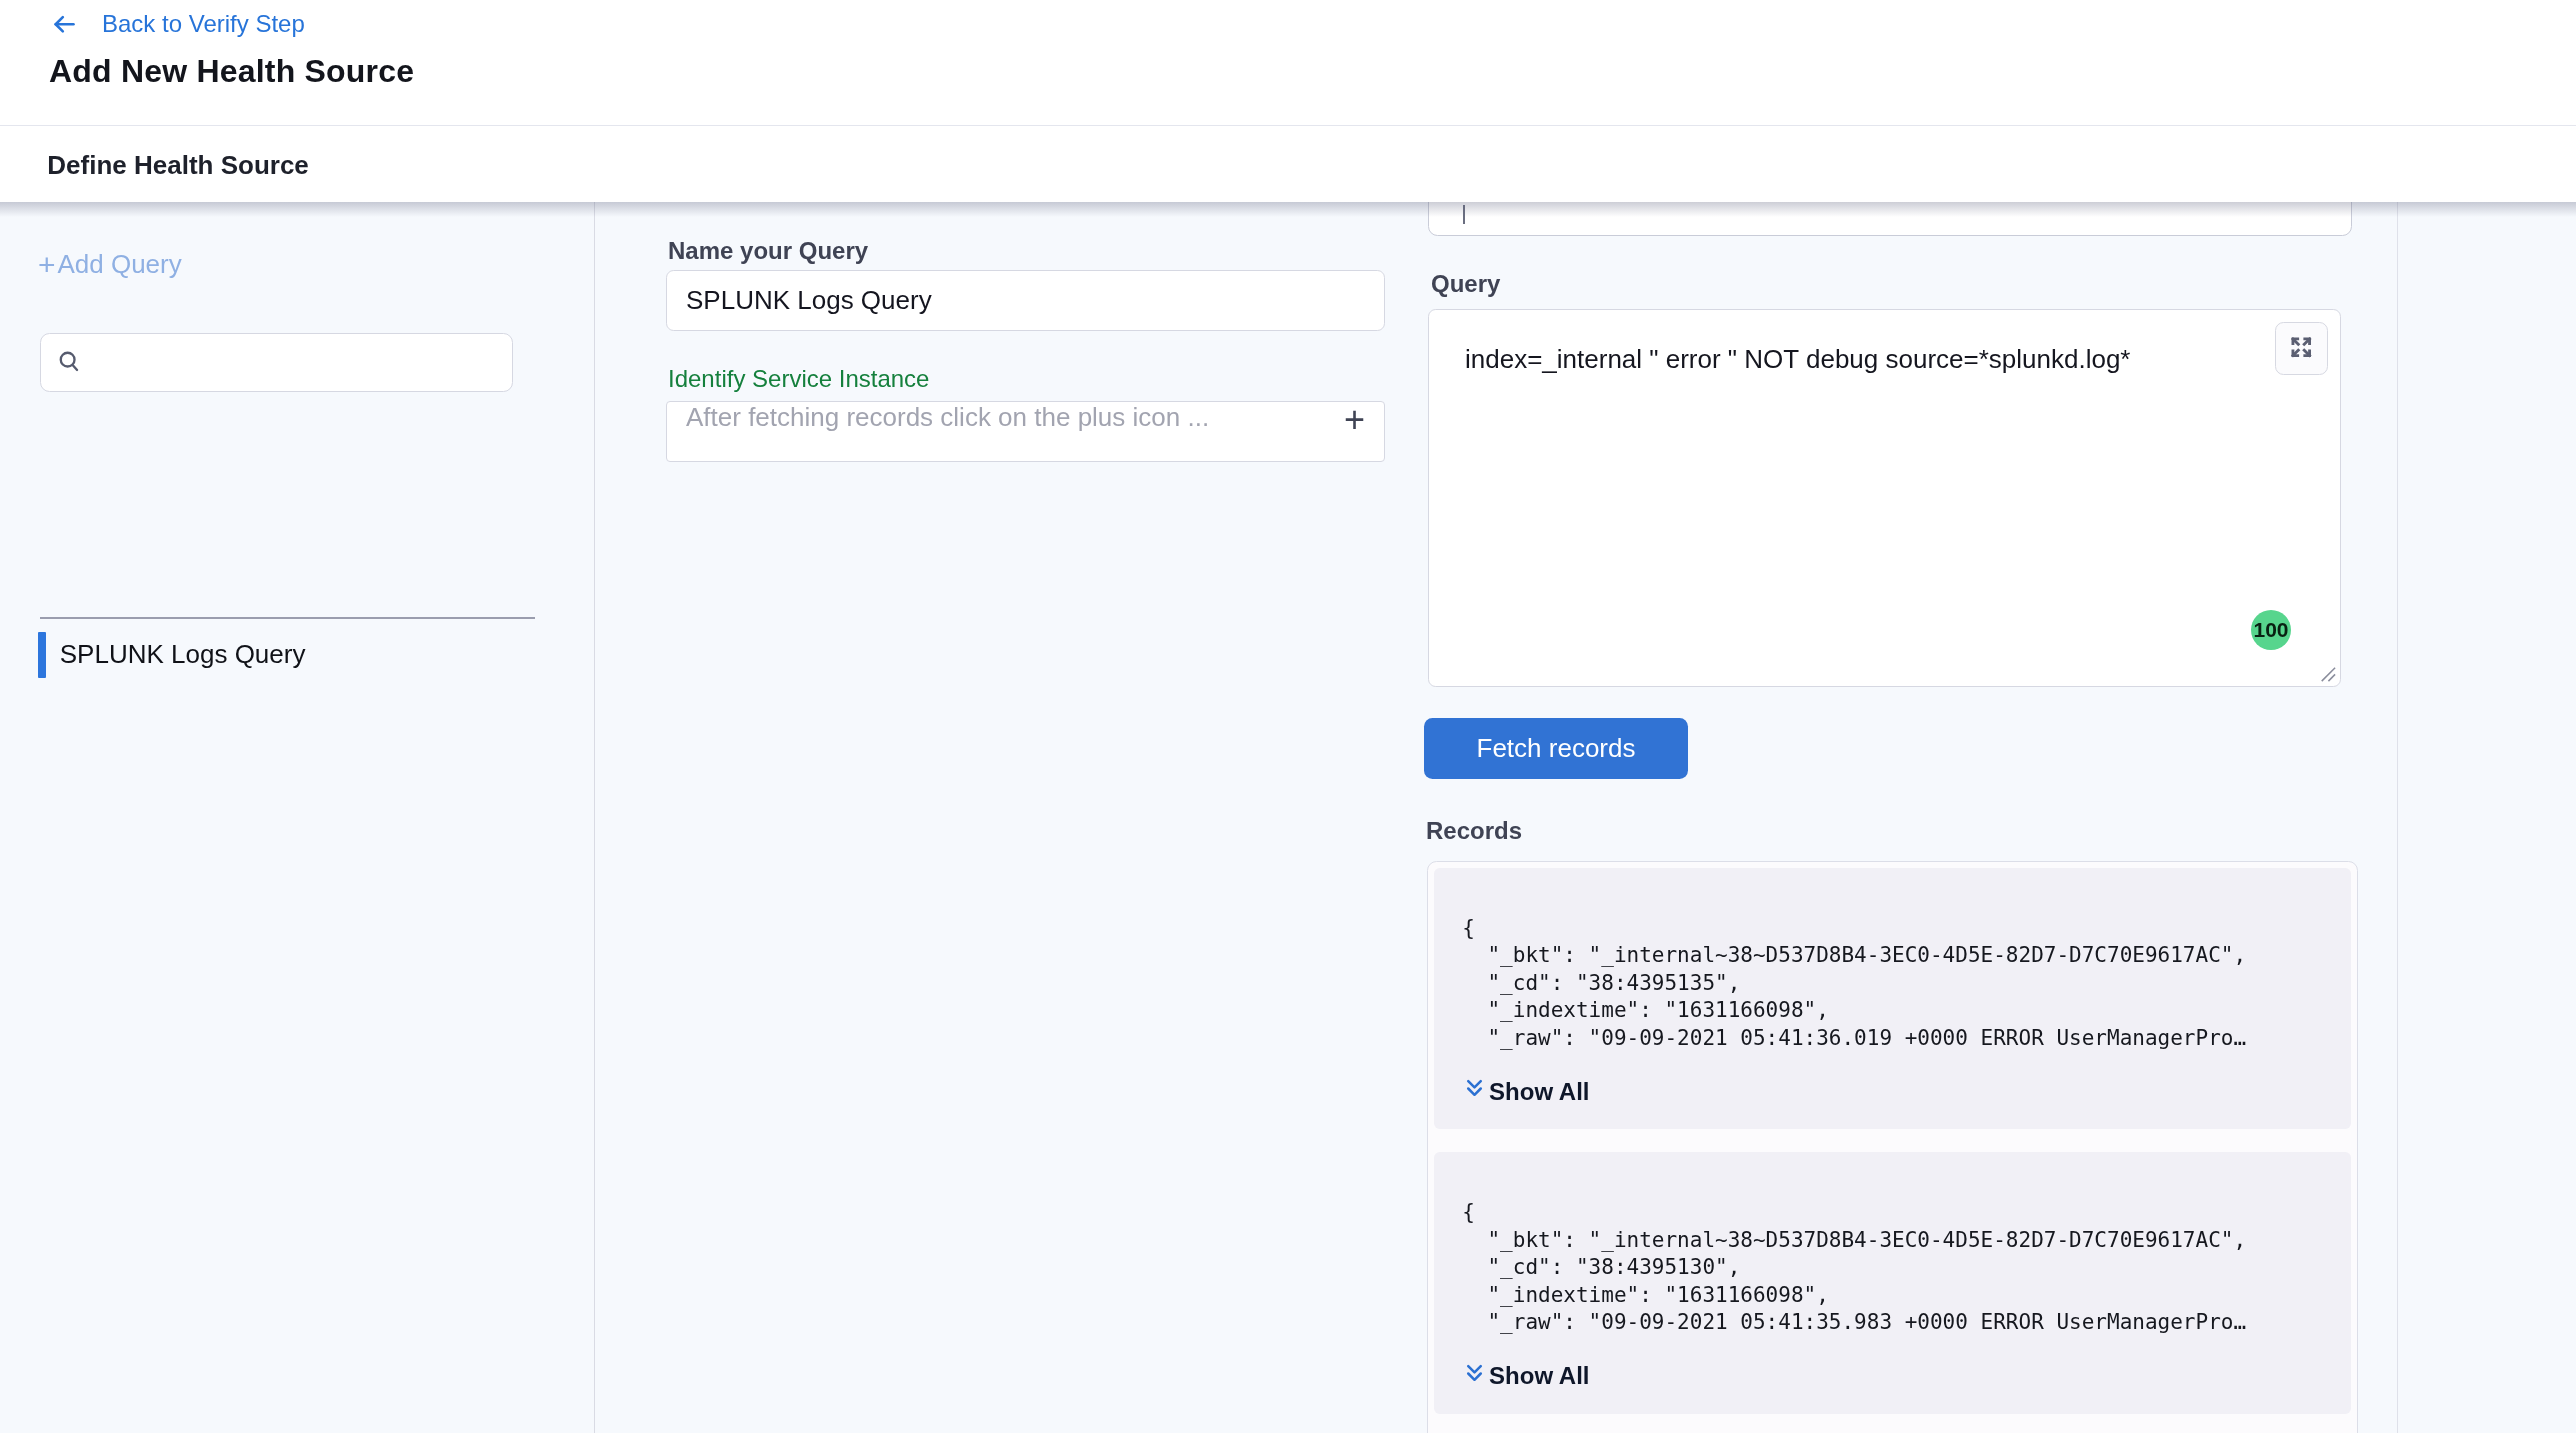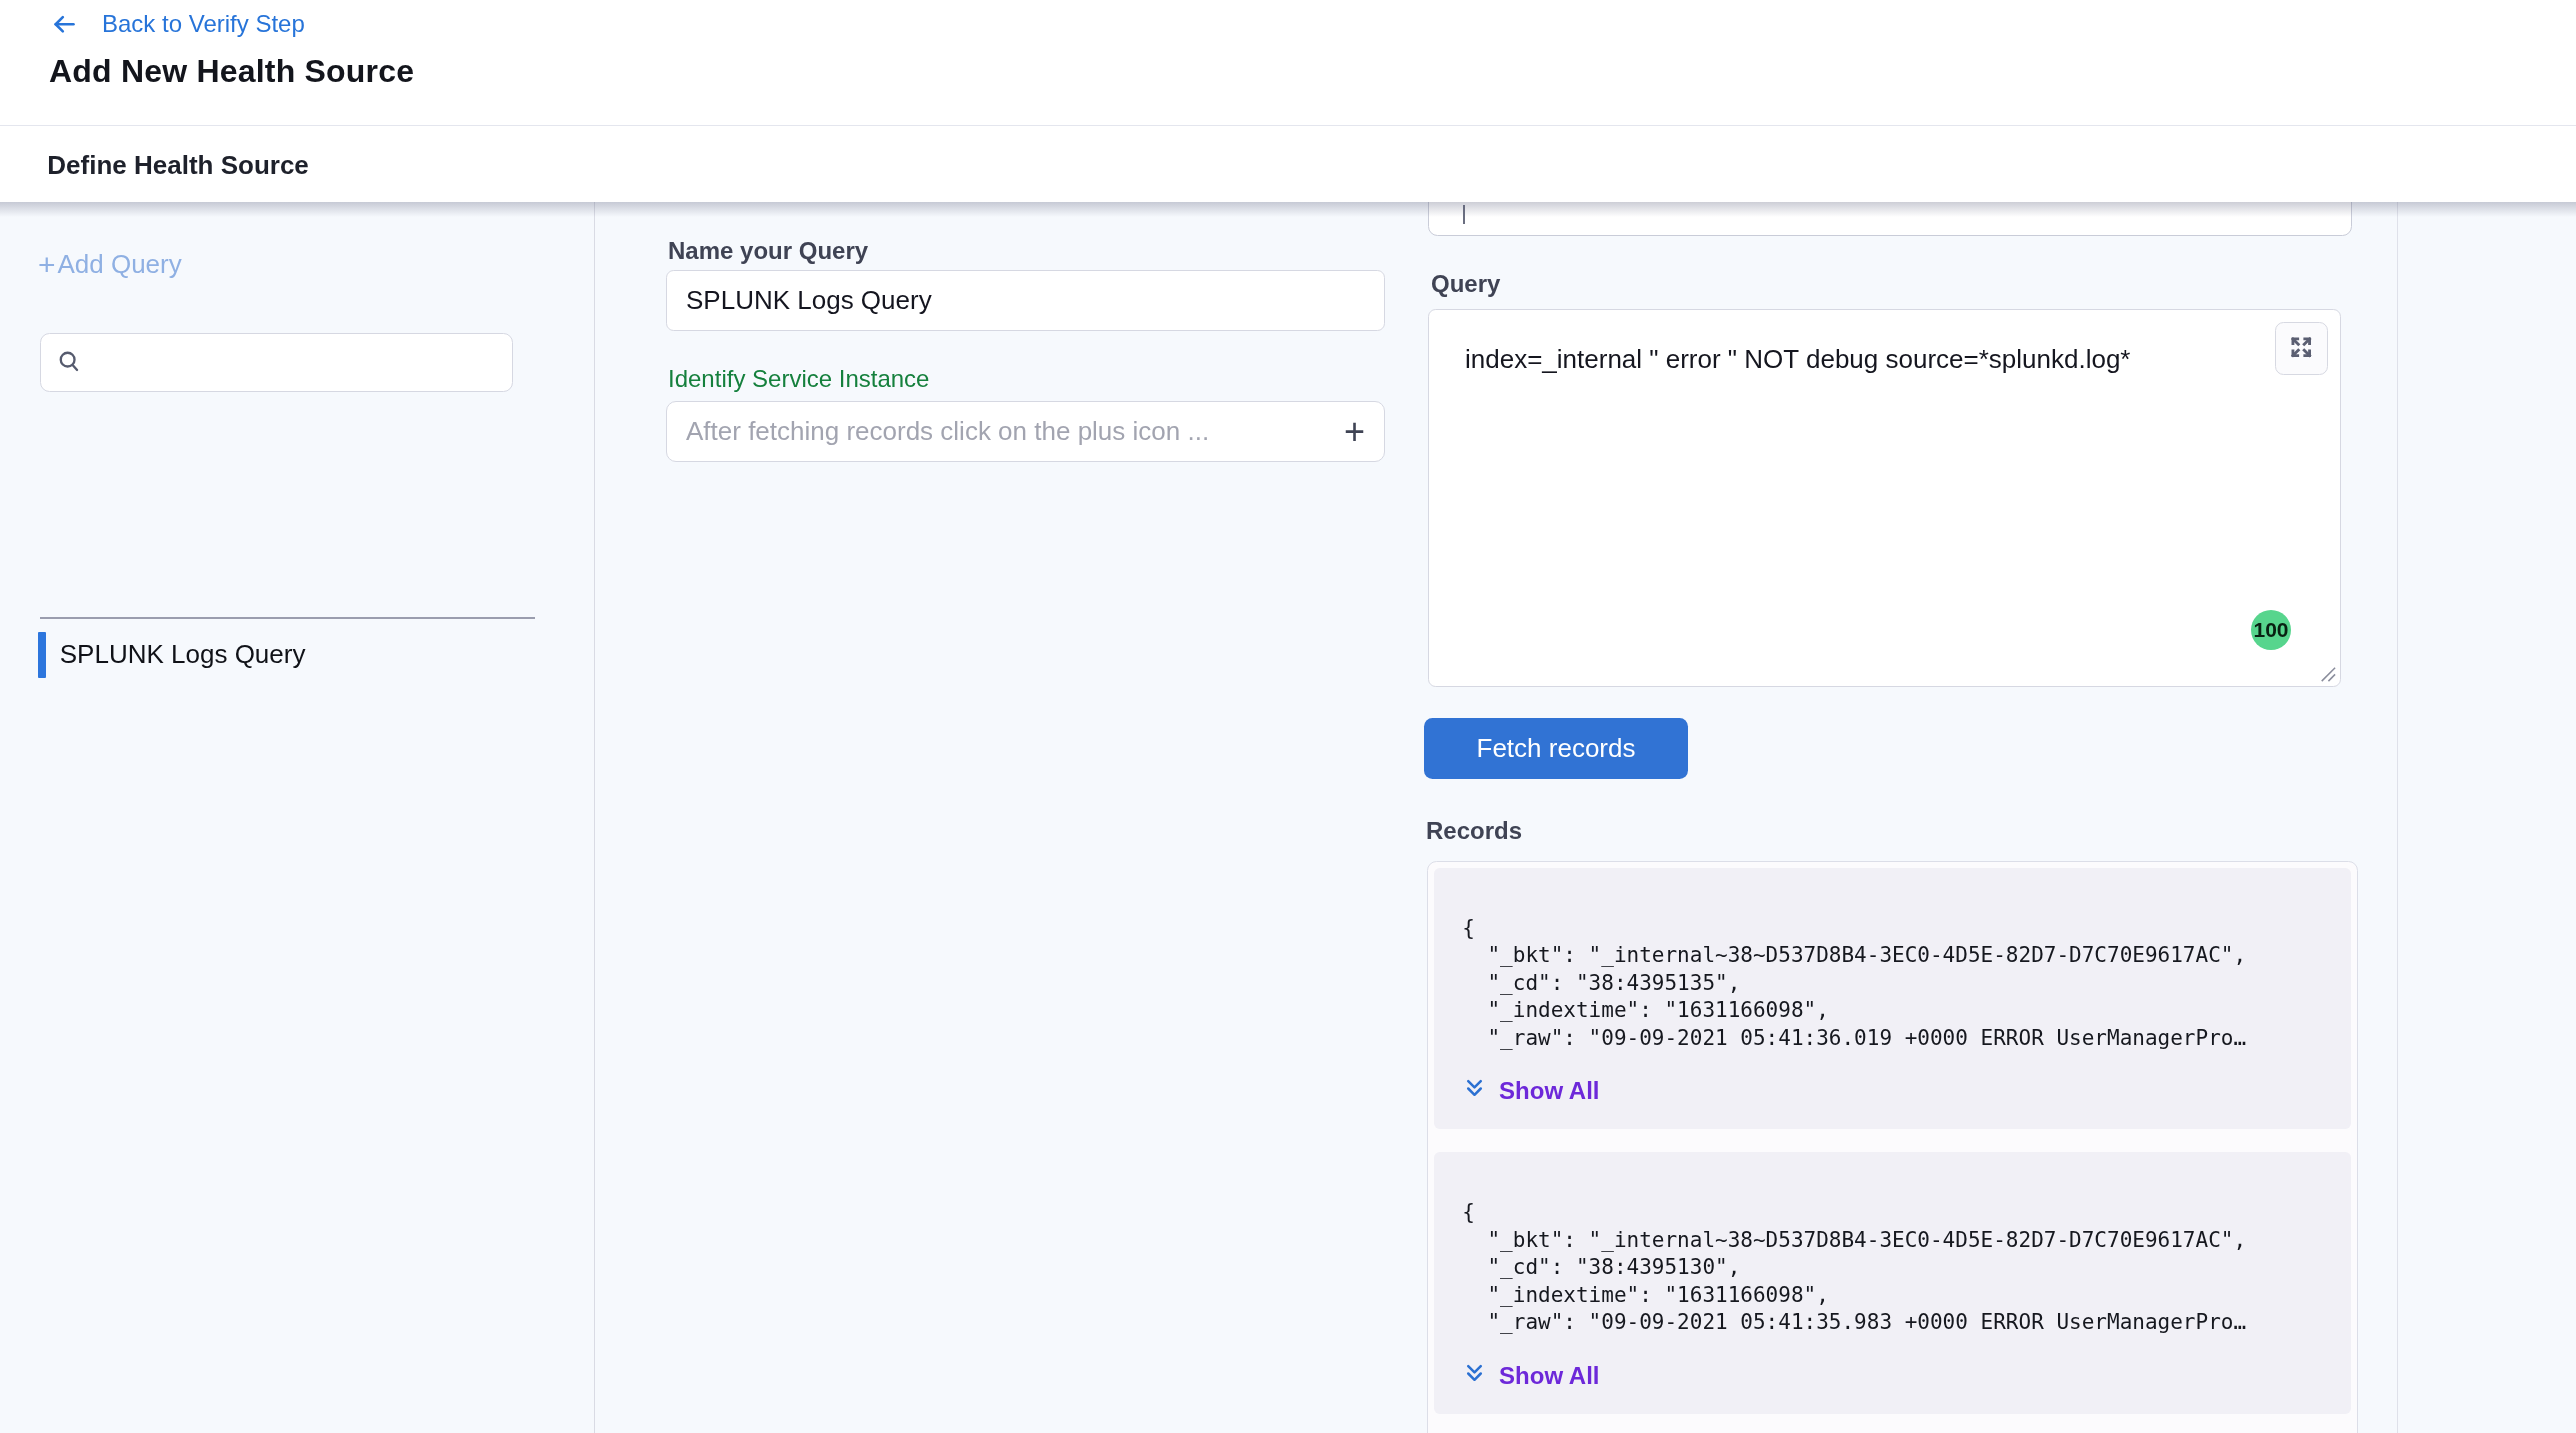--- a/index.html
+++ b/index.html
@@ -56,22 +56,22 @@
   
   .field-label { position:absolute; font-size:24px; font-weight:600; color:#3f4354; }
   .field-label.muted { color:#15803d; font-weight:500; }
   .text-input { position:absolute; background:#ffffff; border:0.9px solid #d6d8e2; border-radius:7.6px;
                 font-size:26px; color:#14151f; padding:0 19px;
                 font-family:"Liberation Sans", sans-serif; outline:none; }
   .name-label { left:668px; top:35px; }
   .name-input { left:666px; top:68px; width:719px; height:61px; }
   .si-label   { left:668px; top:163px; }
   .si-wrap    { position:absolute; left:666px; top:199px; width:719px; height:61px;
-                background:#ffffff; border:0.9px solid #d6d8e2; border-radius:10px;
-                display:flex; align-items:center; padding:0 17px 0 19px; }
+                background:#ffffff; border:0.9px solid #d6d8e2; border-radius:4px;
+                display:flex; align-items:flex-start; padding:0 17px 0 19px; }
   .si-wrap input { border:none; outline:none; flex:1; font-size:26px; background:transparent;
                    font-family:"Liberation Sans", sans-serif; color:#14151f; }
   .si-wrap input::placeholder, .text-input::placeholder { color:#a2a4b0; }
   .si-plus { font-size:36px; font-weight:400; color:#3f4354; line-height:1; cursor:pointer; padding:0 1.9px; }
 
   
   .partial-input { position:absolute; left:1428px; top:-34px; width:924px; height:68px;
                    background:#ffffff; border:0.9px solid #c9ccd8; border-radius:9.5px; }
   .partial-input .caret { position:absolute; left:34px; bottom:11.4px; width:1.9px; height:19px; background:#6a6e80; }
   .query-label { left:1431px; top:68px; }
@@ -92,22 +92,22 @@
                font-size:26px; font-weight:500; font-family:"Liberation Sans", sans-serif; cursor:pointer; }
 
   
   .records-label { left:1426px; top:615px; font-weight:600; color:#3f4354; }
   .records-container { position:absolute; left:1427px; top:659px; width:931px; height:1329px;
                        background:#fcfbfd; border:0.9px solid #dcdee8; border-radius:9.5px;
                        padding:5.7px; overflow:hidden; }
   .record-card { background:#f1f0f6; border-radius:5.7px; padding:47px 25px 23px 28.5px; margin-bottom:23px; }
   .record-json { font-family:"DejaVu Sans Mono", monospace; font-size:21px; line-height:27.5px;
                  color:#16181f; white-space:pre; overflow:hidden; }
-  .show-all { display:flex; align-items:flex-start; gap:14px; margin-top:25px; margin-left:1.9px;
-              color:#6d28d9; font-size:24px; font-weight:600; cursor:pointer; width:max-content; }
+  .show-all { display:flex; align-items:center; gap:4px; margin-top:25px; margin-left:1.9px;
+              color:#0f172a; font-size:24px; font-weight:600; cursor:pointer; width:max-content; }
 </style>
 </head>
 <body>
 
 <div class="header">
   <div class="back-row">
     <span>
       <svg width="30" height="28.5" viewBox="0 0 24 24" fill="none" stroke="#2774d9" stroke-width="2.2" stroke-linecap="round" stroke-linejoin="round">
         <line x1="20" y1="12" x2="5" y2="12"></line>
         <polyline points="11 6 5 12 11 18"></polyline>

